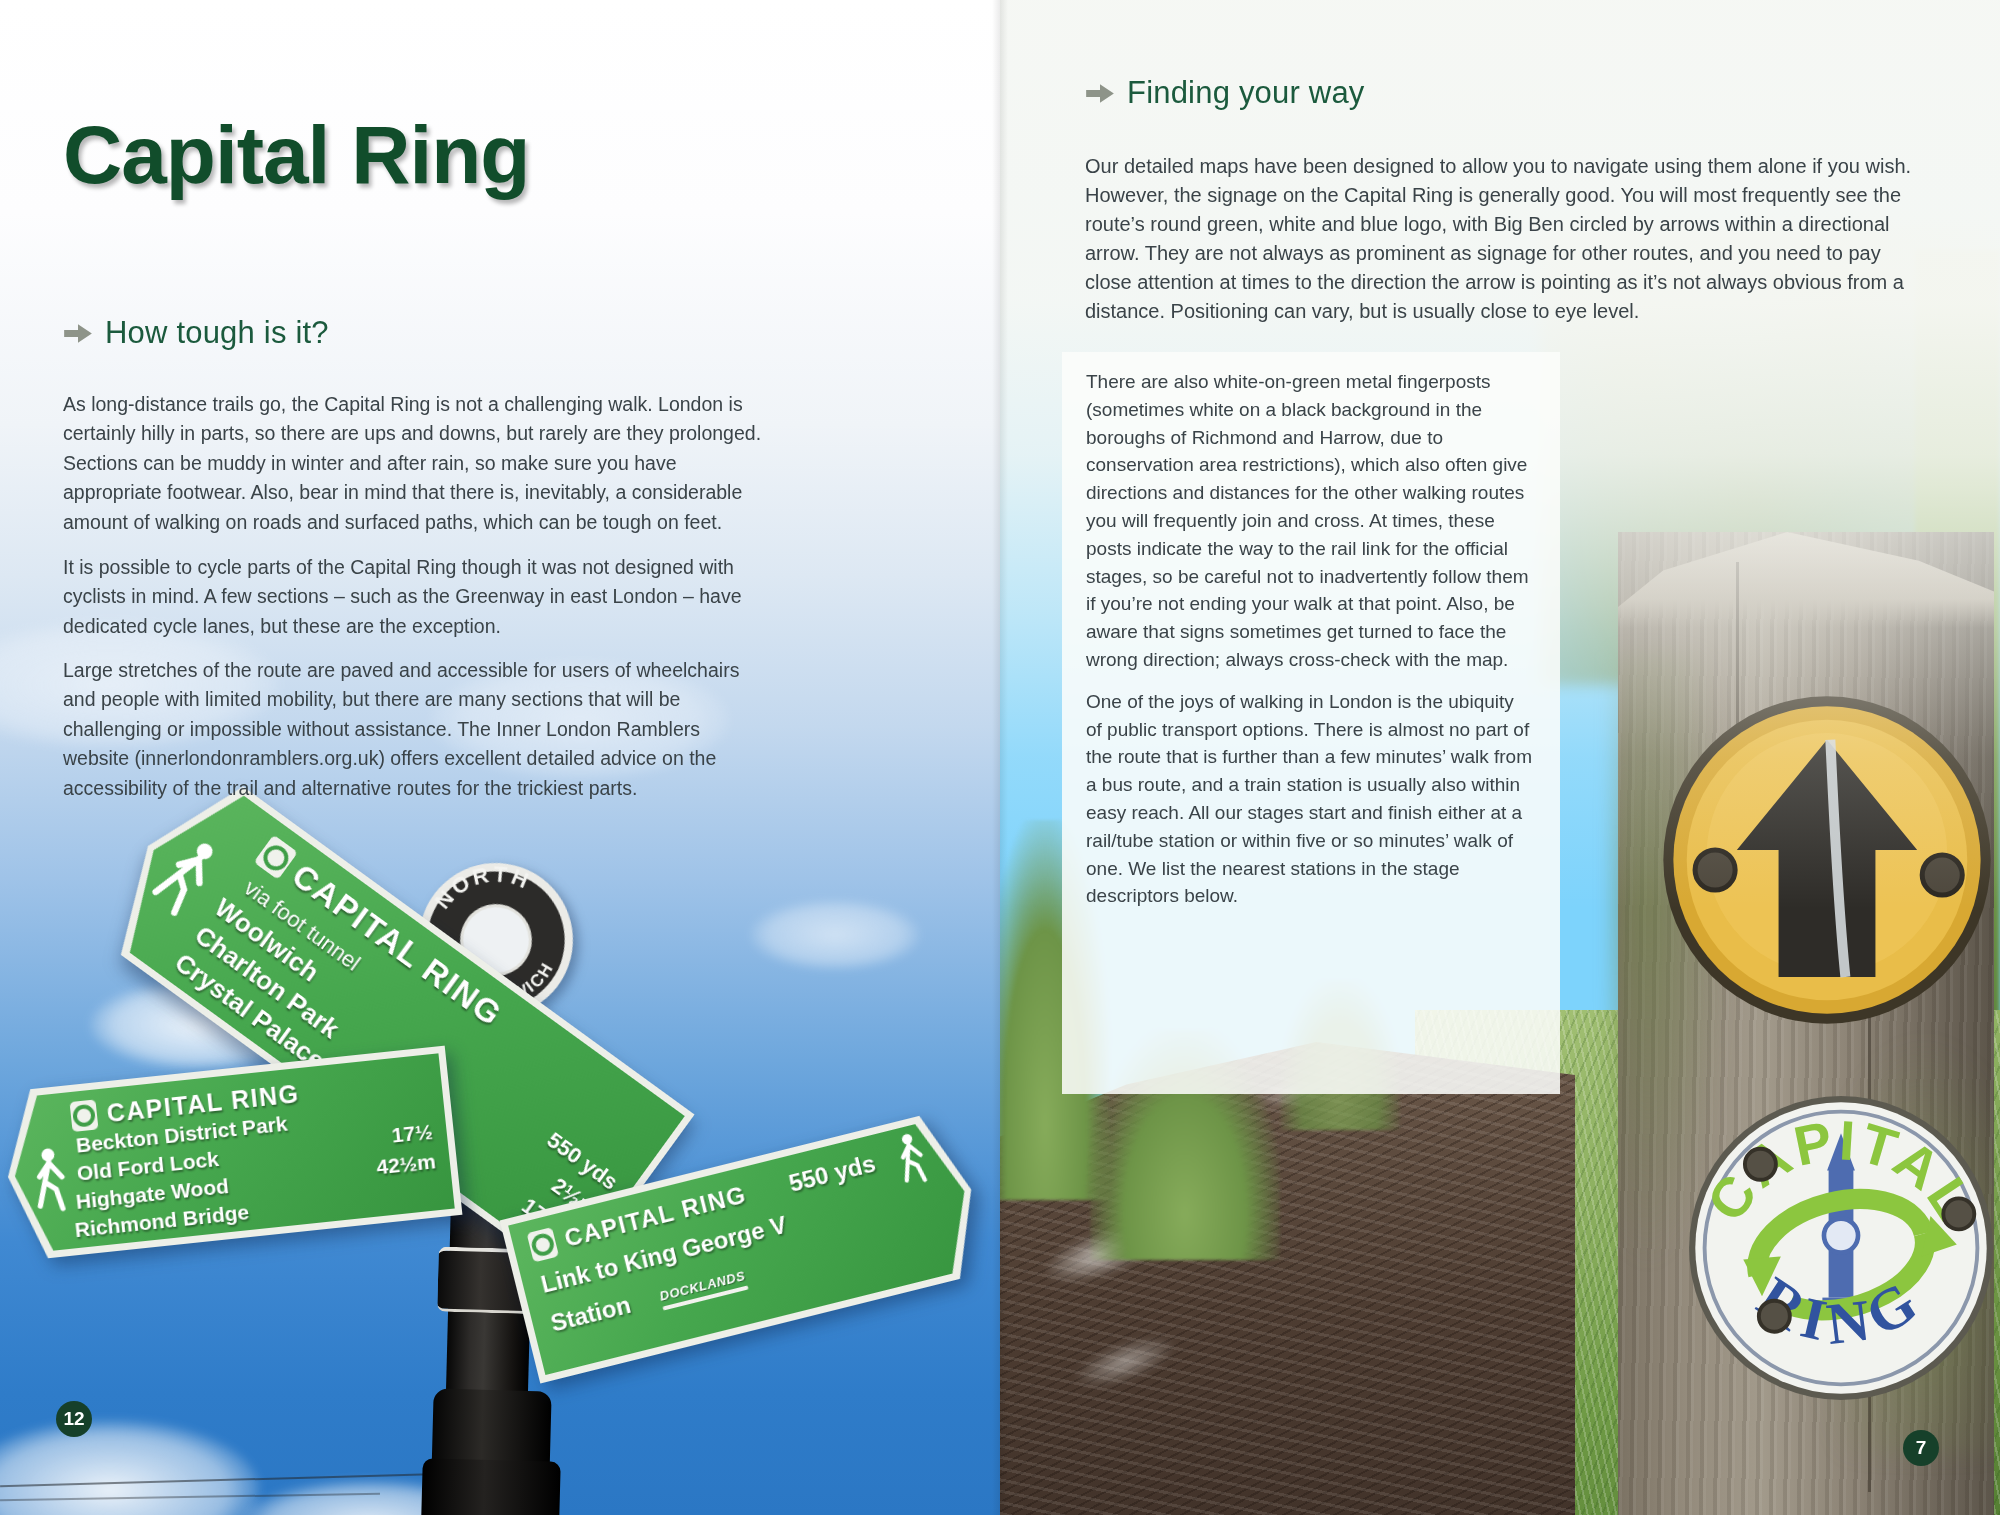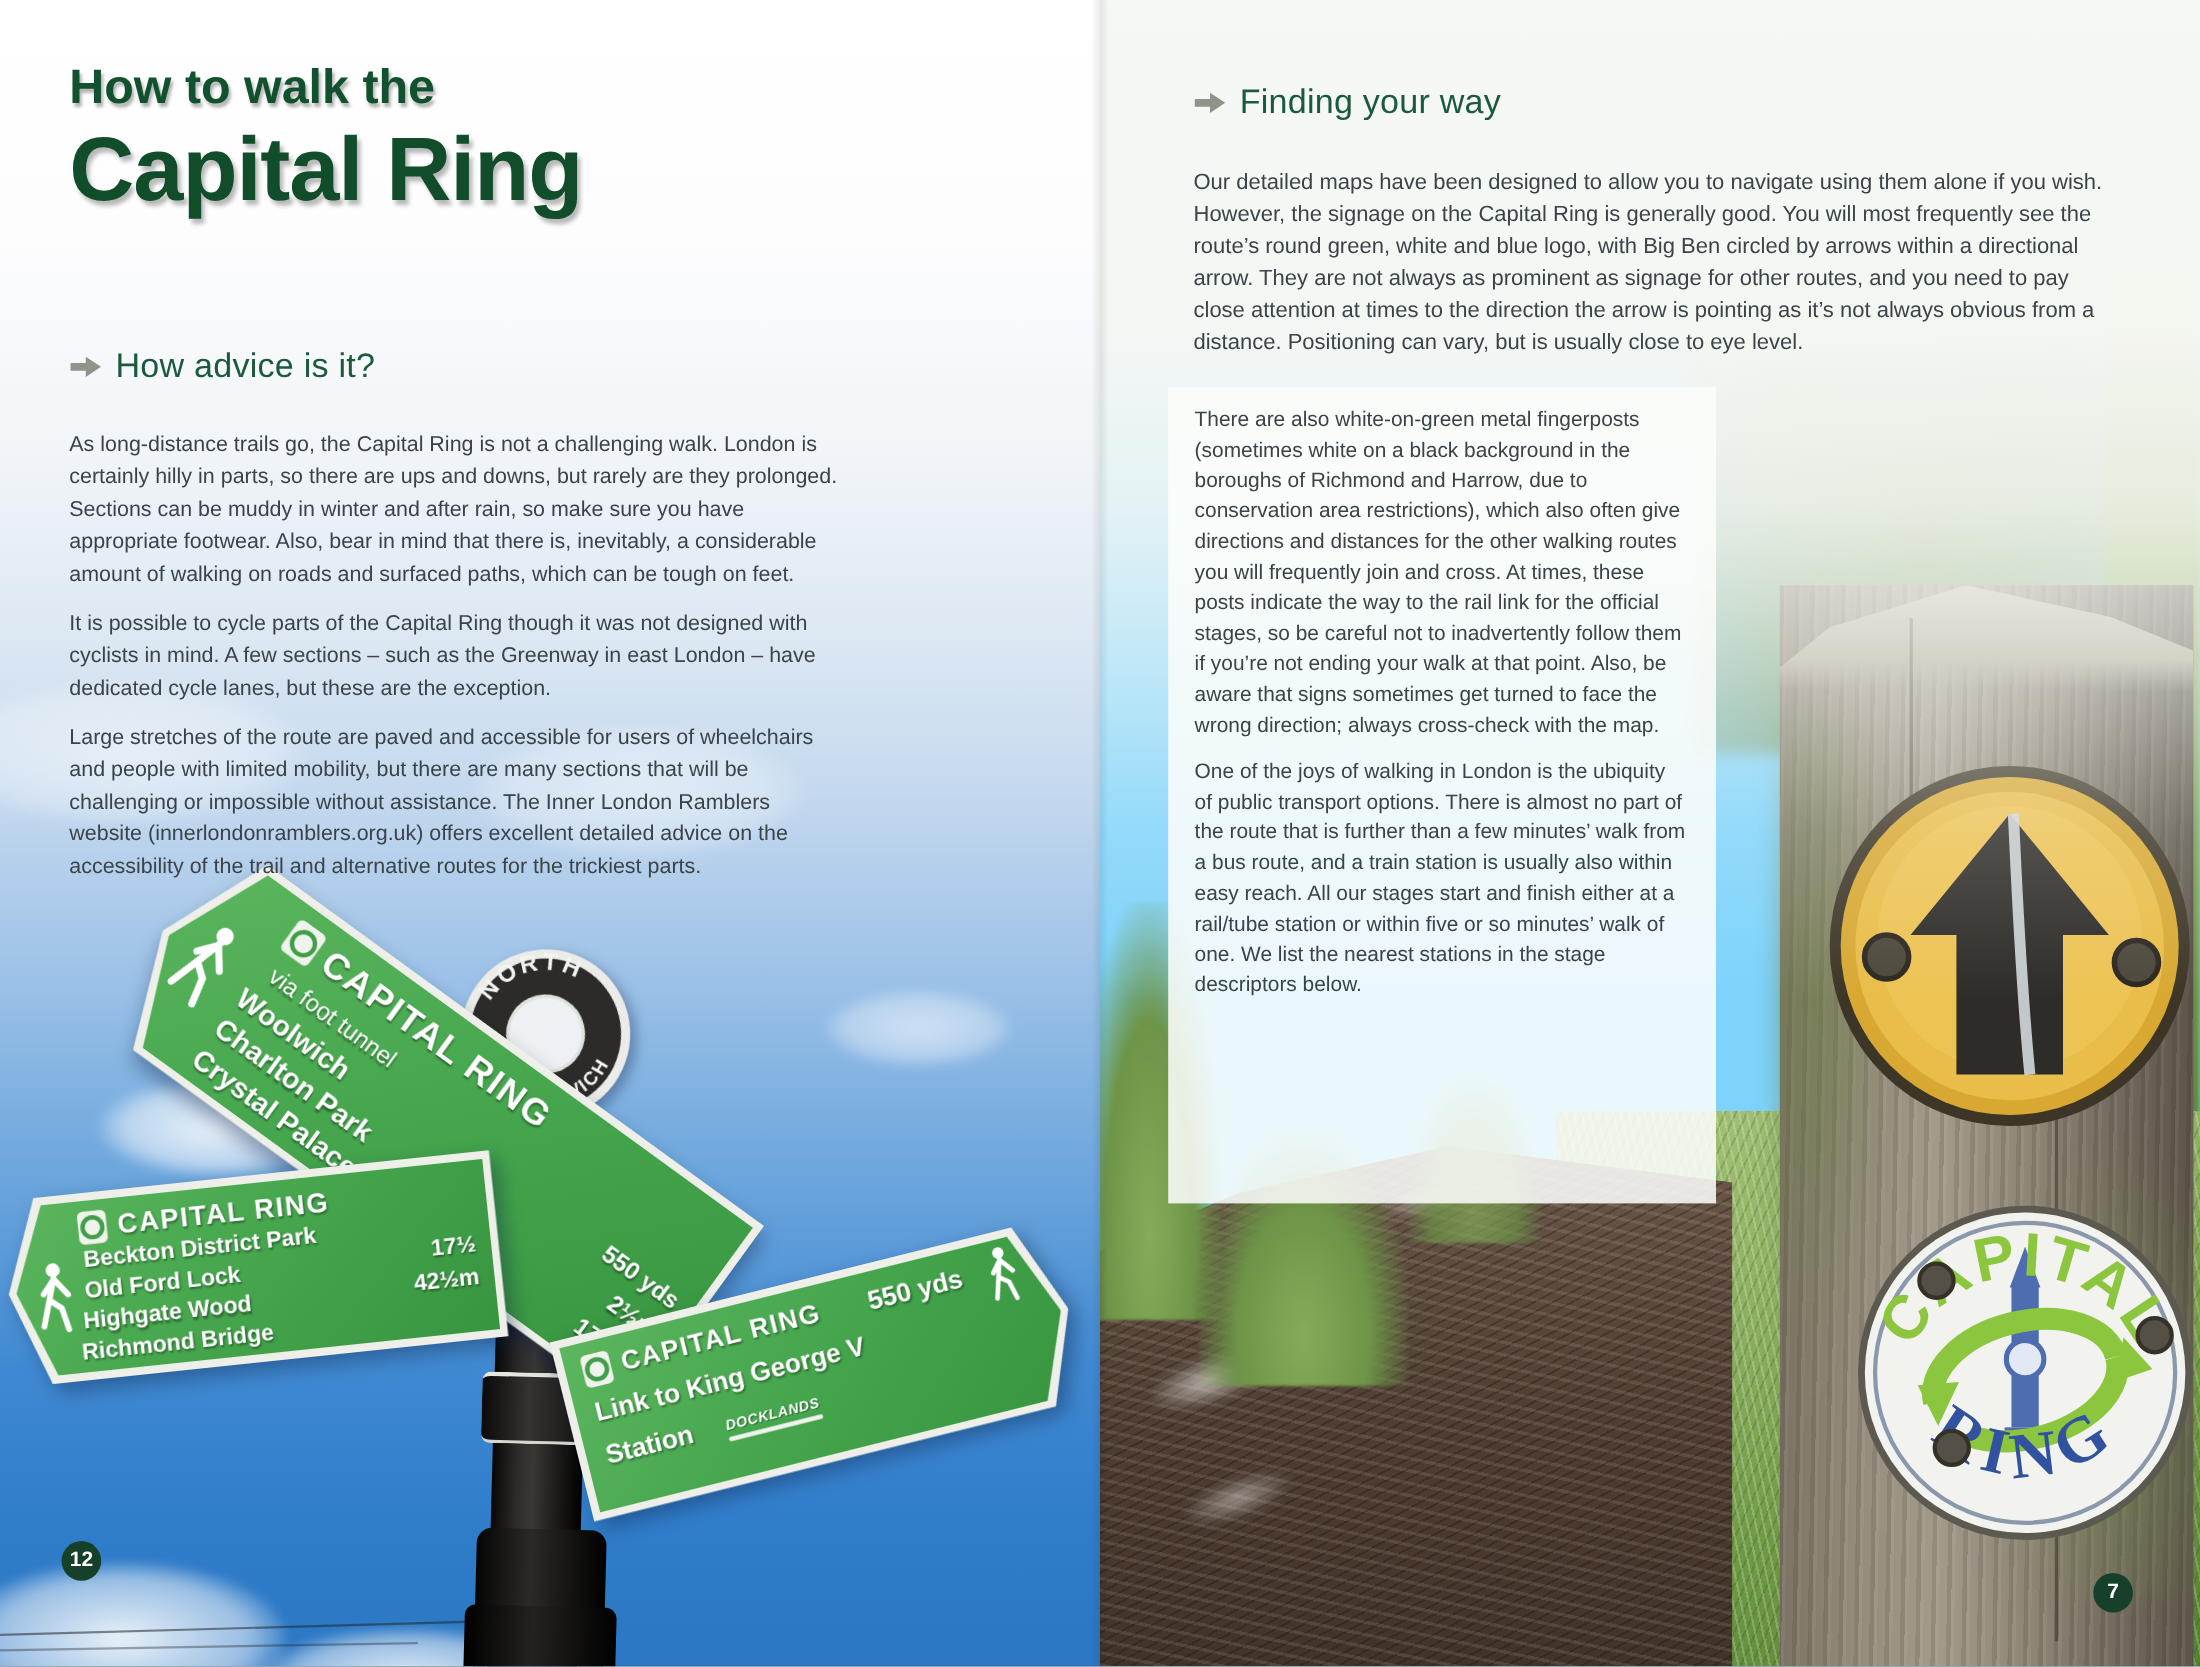--- a/index.html
+++ b/index.html
@@ -227,28 +227,27 @@
           <span class="db" style="display:block;"></span>
         </span>
         <div class="dists" style="right:80px;top:14px;font-size:24px;">550 yds</div>
         <svg class="walker" style="right:26px;top:6px;width:34px;height:56px;" viewBox="0 0 36 60">
           <circle cx="18" cy="7" r="5.5" fill="#fff"></circle>
           <path d="M18 13 L13 30 L7 50 M13 30 L22 37 L26 54 M18 14 L9 25 M18 14 L28 27" stroke="#fff" stroke-width="4.5" fill="none" stroke-linecap="round"></path>
         </svg>
       </div>
     </div>
 
-    <div class="kicker">How to walk the</div>
     <div class="big-title">Capital Ring</div>
 
     <div class="sec-head" style="left:63px;top:315px;">
       <svg class="arr" viewBox="0 0 26 18">
         <path d="M1 6 h12 V1 L25 9 L13 17 V12 H1 z" fill="#8e9489"></path>
       </svg>
-      <span class="ht">How advice is it?</span>
+      <span class="ht">How tough is it?</span>
     </div>
     <p class="body-p" style="left:63px;top:370px;width:700px;">As long-distance trails go, the Capital Ring is not a challenging walk. London is certainly hilly in parts, so there are ups and downs, but rarely are they prolonged. Sections can be muddy in winter and after rain, so make sure you have appropriate footwear. Also, bear in mind that there is, inevitably, a considerable amount of walking on roads and surfaced paths, which can be tough on feet.</p>
     <p class="body-p" style="left:63px;top:533px;width:700px;">It is possible to cycle parts of the Capital Ring though it was not designed with cyclists in mind. A few sections – such as the Greenway in east London – have dedicated cycle lanes, but these are the exception.</p>
     <p class="body-p" style="left:63px;top:636px;width:700px;">Large stretches of the route are paved and accessible for users of wheelchairs and people with limited mobility, but there are many sections that will be challenging or impossible without assistance. The Inner London Ramblers website (innerlondonramblers.org.uk) offers excellent detailed advice on the accessibility of the trail and alternative routes for the trickiest parts.</p>
 
     <div class="badge" style="left:56px;top:1401px;">12</div>
   </section>
 
   <section class="page page-right">
 

